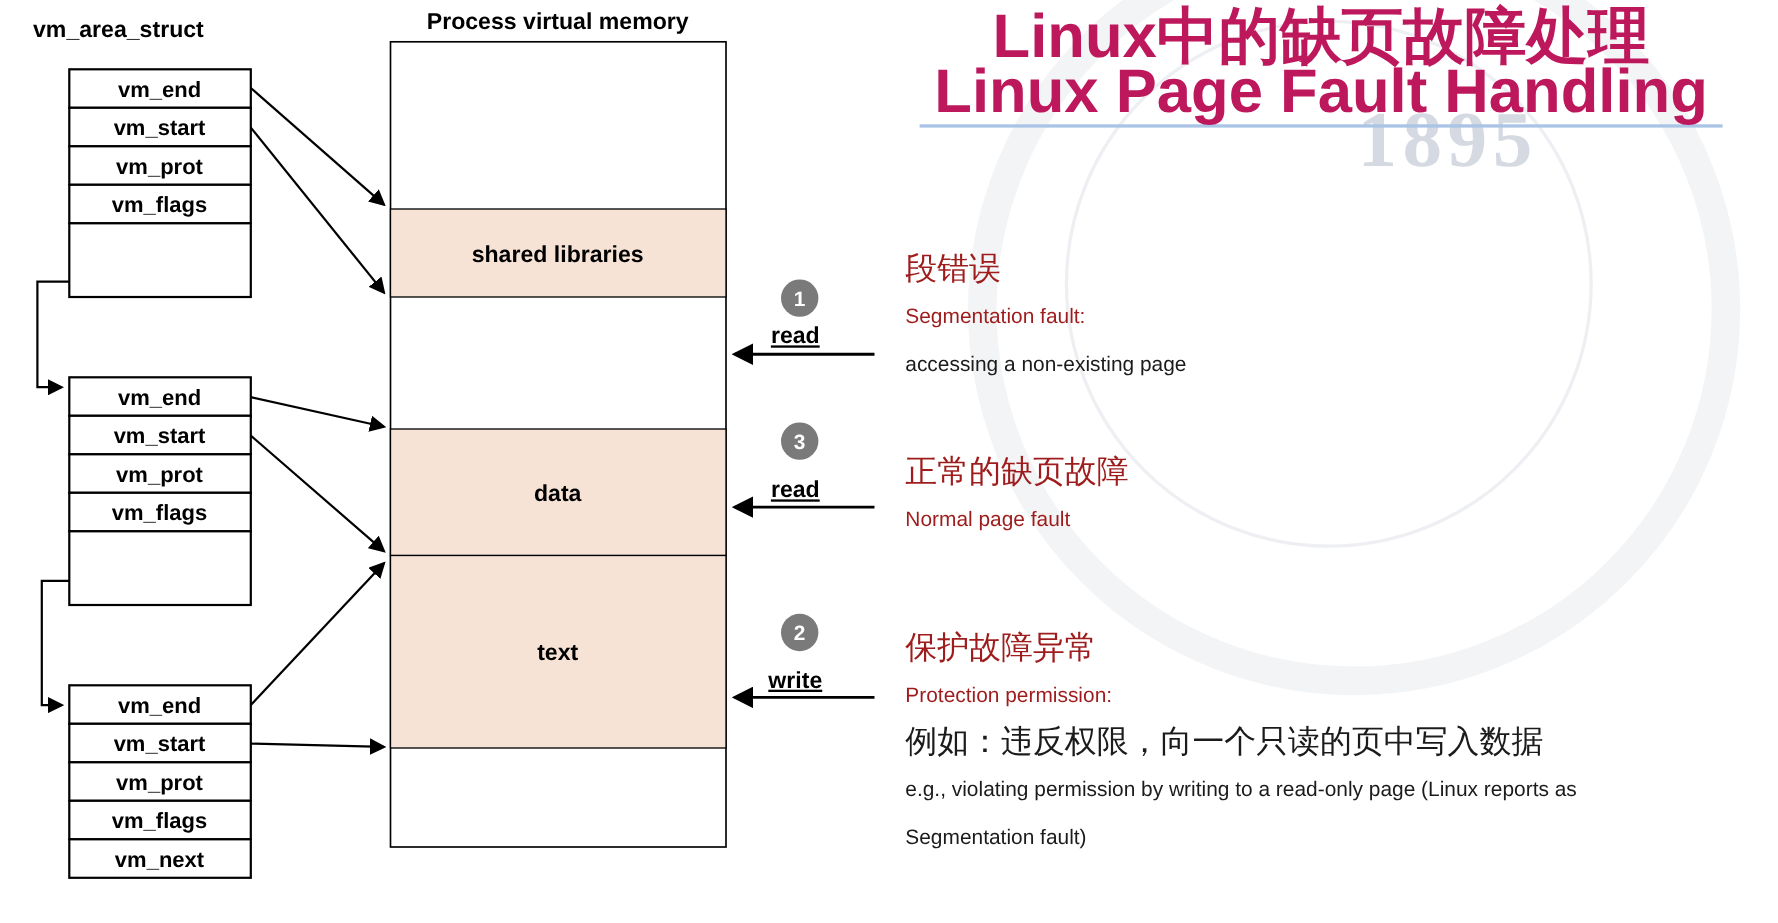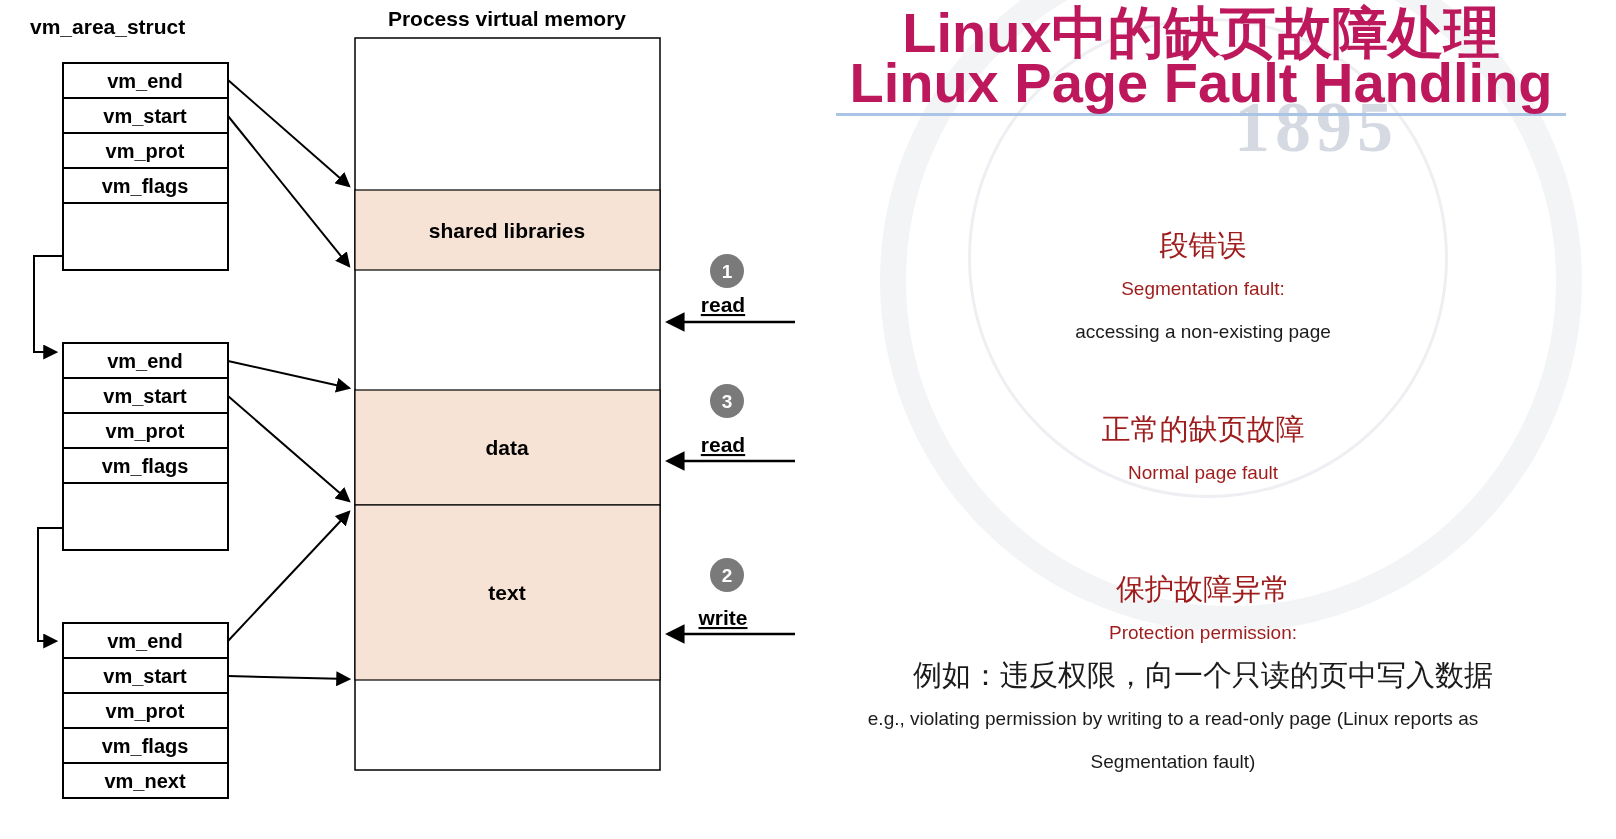--- a/index.html
+++ b/index.html
@@ -31,21 +31,21 @@
   .mnum{font-size:19px;font-weight:bold;fill:#fff;text-anchor:middle;}
   .mcirc{fill:#7a7a7a;}
   .mlabel{font-size:21px;font-weight:bold;fill:#000;text-anchor:middle;text-decoration:underline;}
   
   .rtitle{
     position:absolute;left:836px;top:8px;width:730px;text-align:center;
     border-bottom:3px solid #a9c4e4;padding-bottom:5px;
   }
   .t1,.t2{font-size:56px;font-weight:bold;color:#be185d;line-height:50px;white-space:nowrap;}
   .ann{position:absolute;left:823px;width:760px;}
-  .ann p{margin:0;line-height:43px;text-align:center;}
+  .ann p{margin:0;line-height:43px;}
   .zh{font-size:29px;}
   .en{font-size:19px;}
   .red{color:#9e1c1c;}
   .blk{color:#1b1b1b;}
   .wrapnarrow{width:700px;}
   #ann-segfault{top:224px;}
   #ann-normal{top:408px;}
   #ann-protection{top:568px;}
 </style>
 </head>

